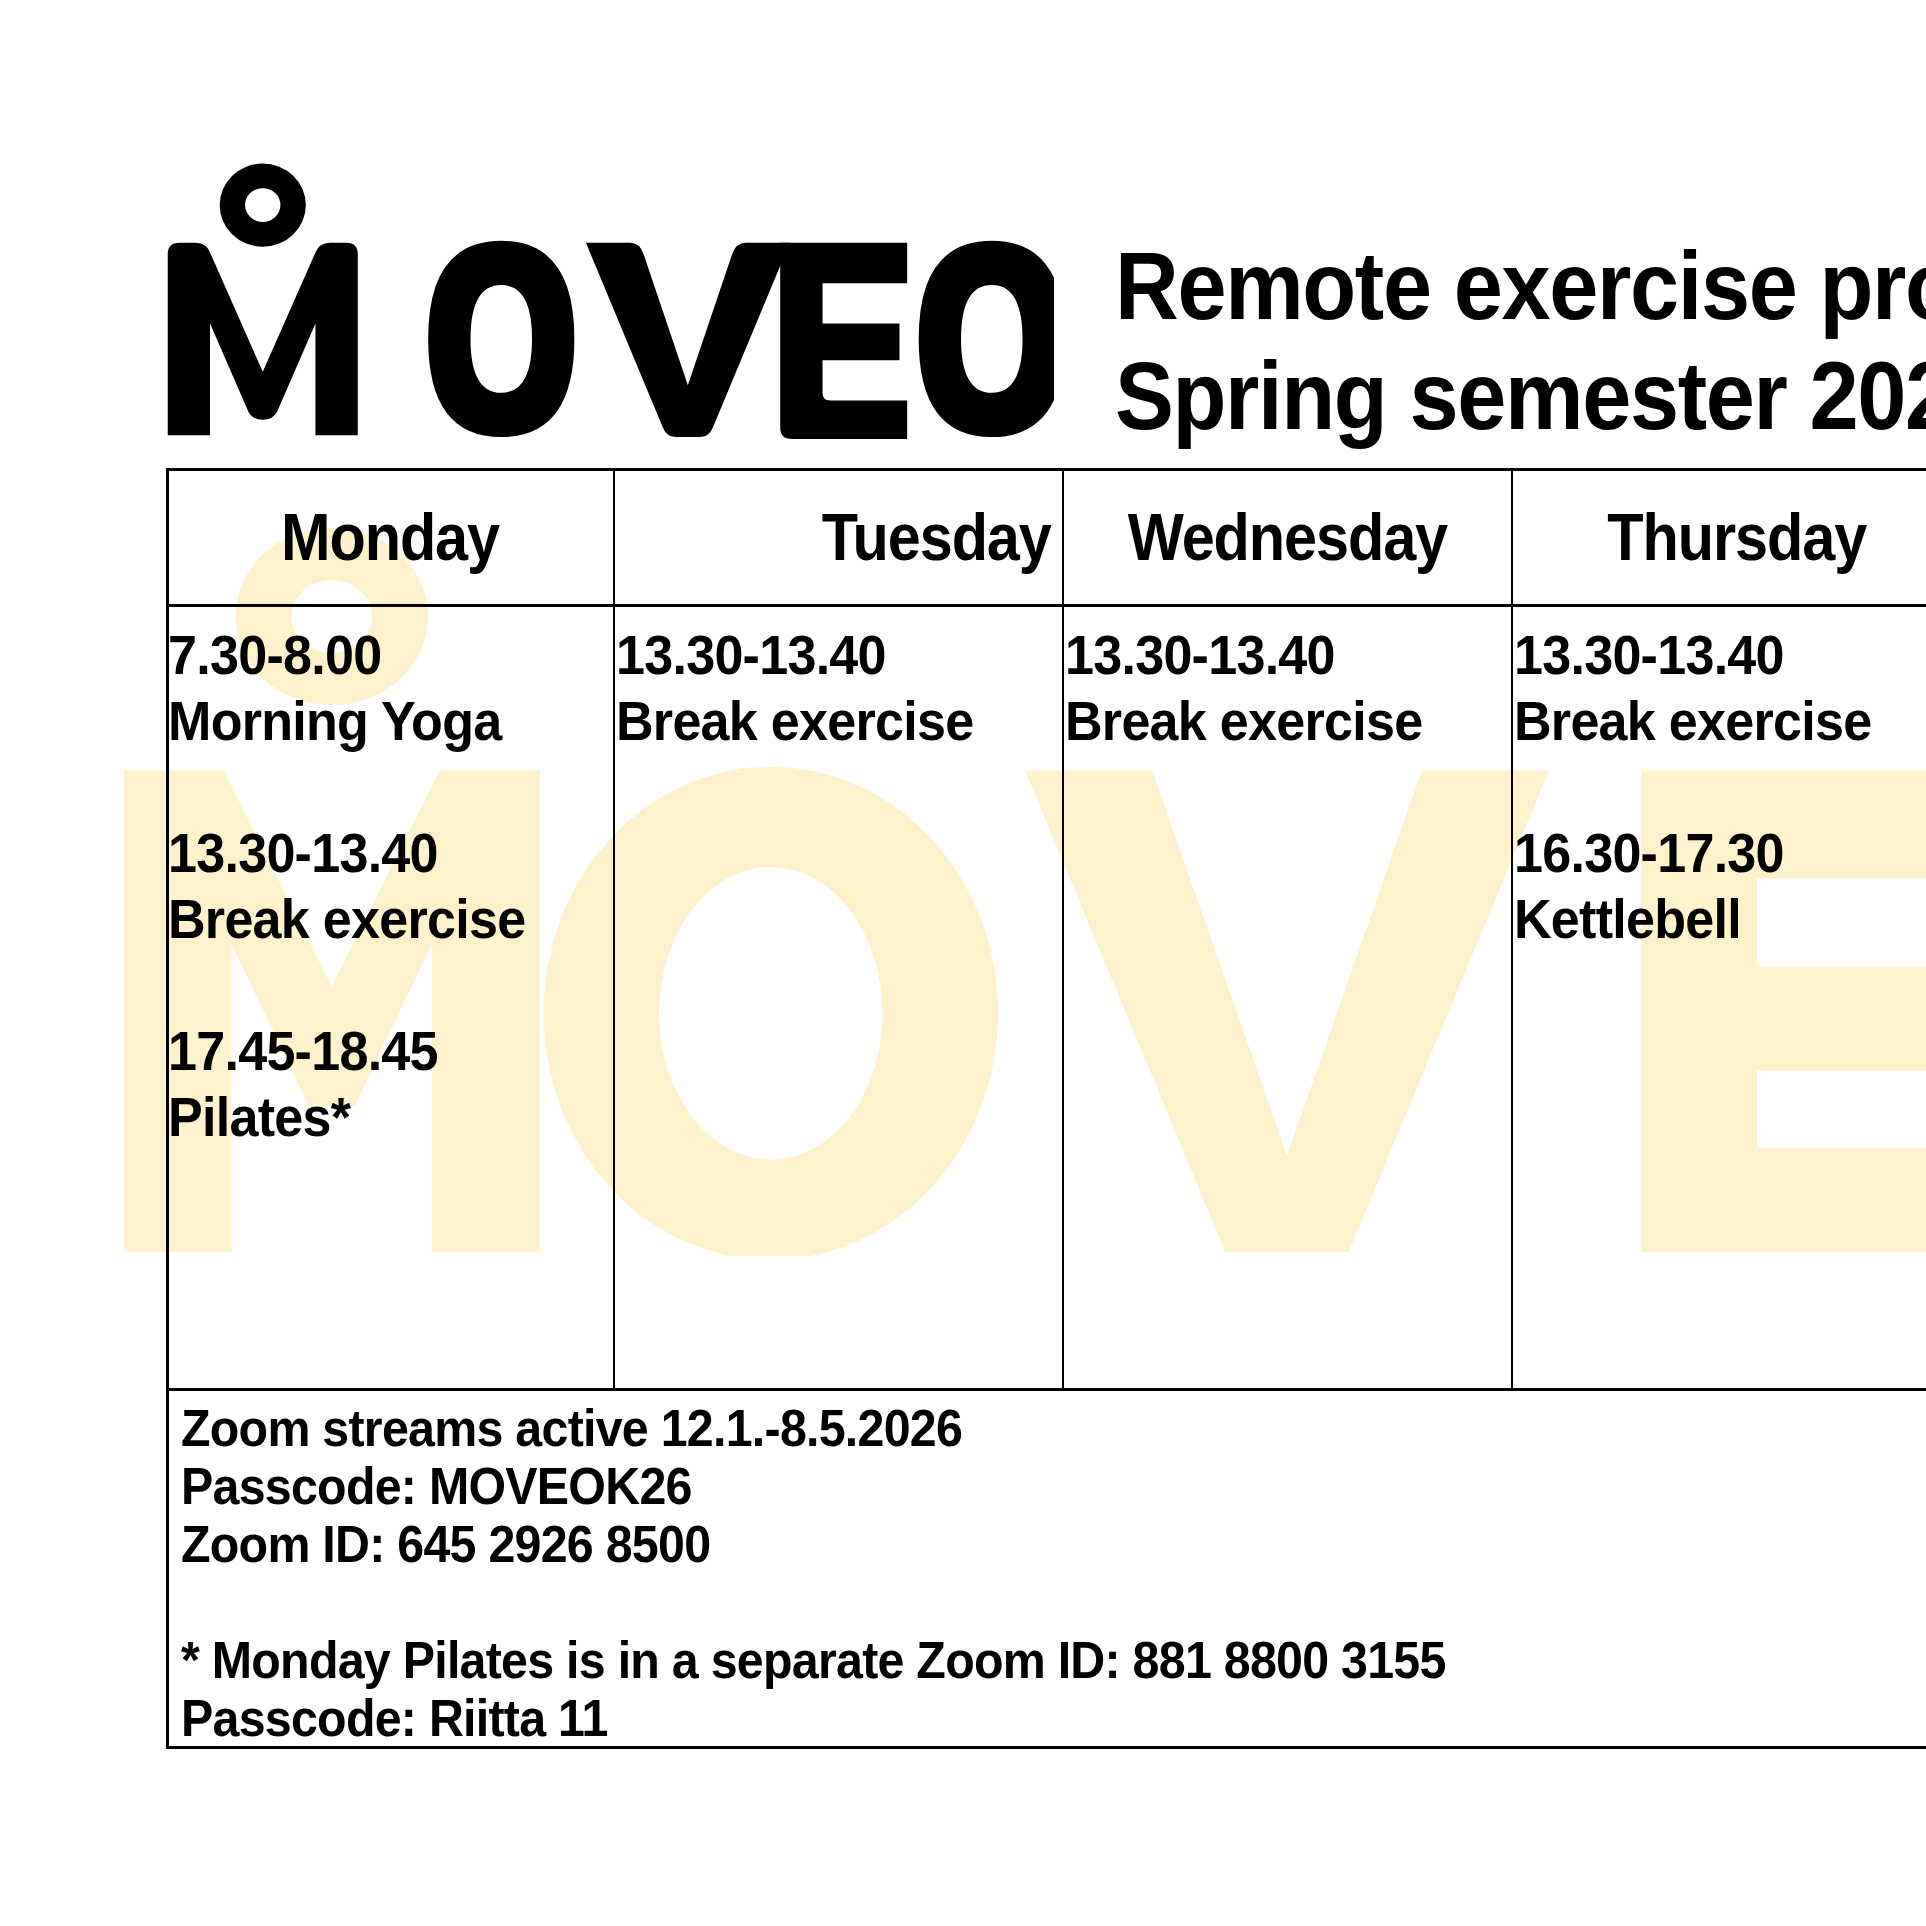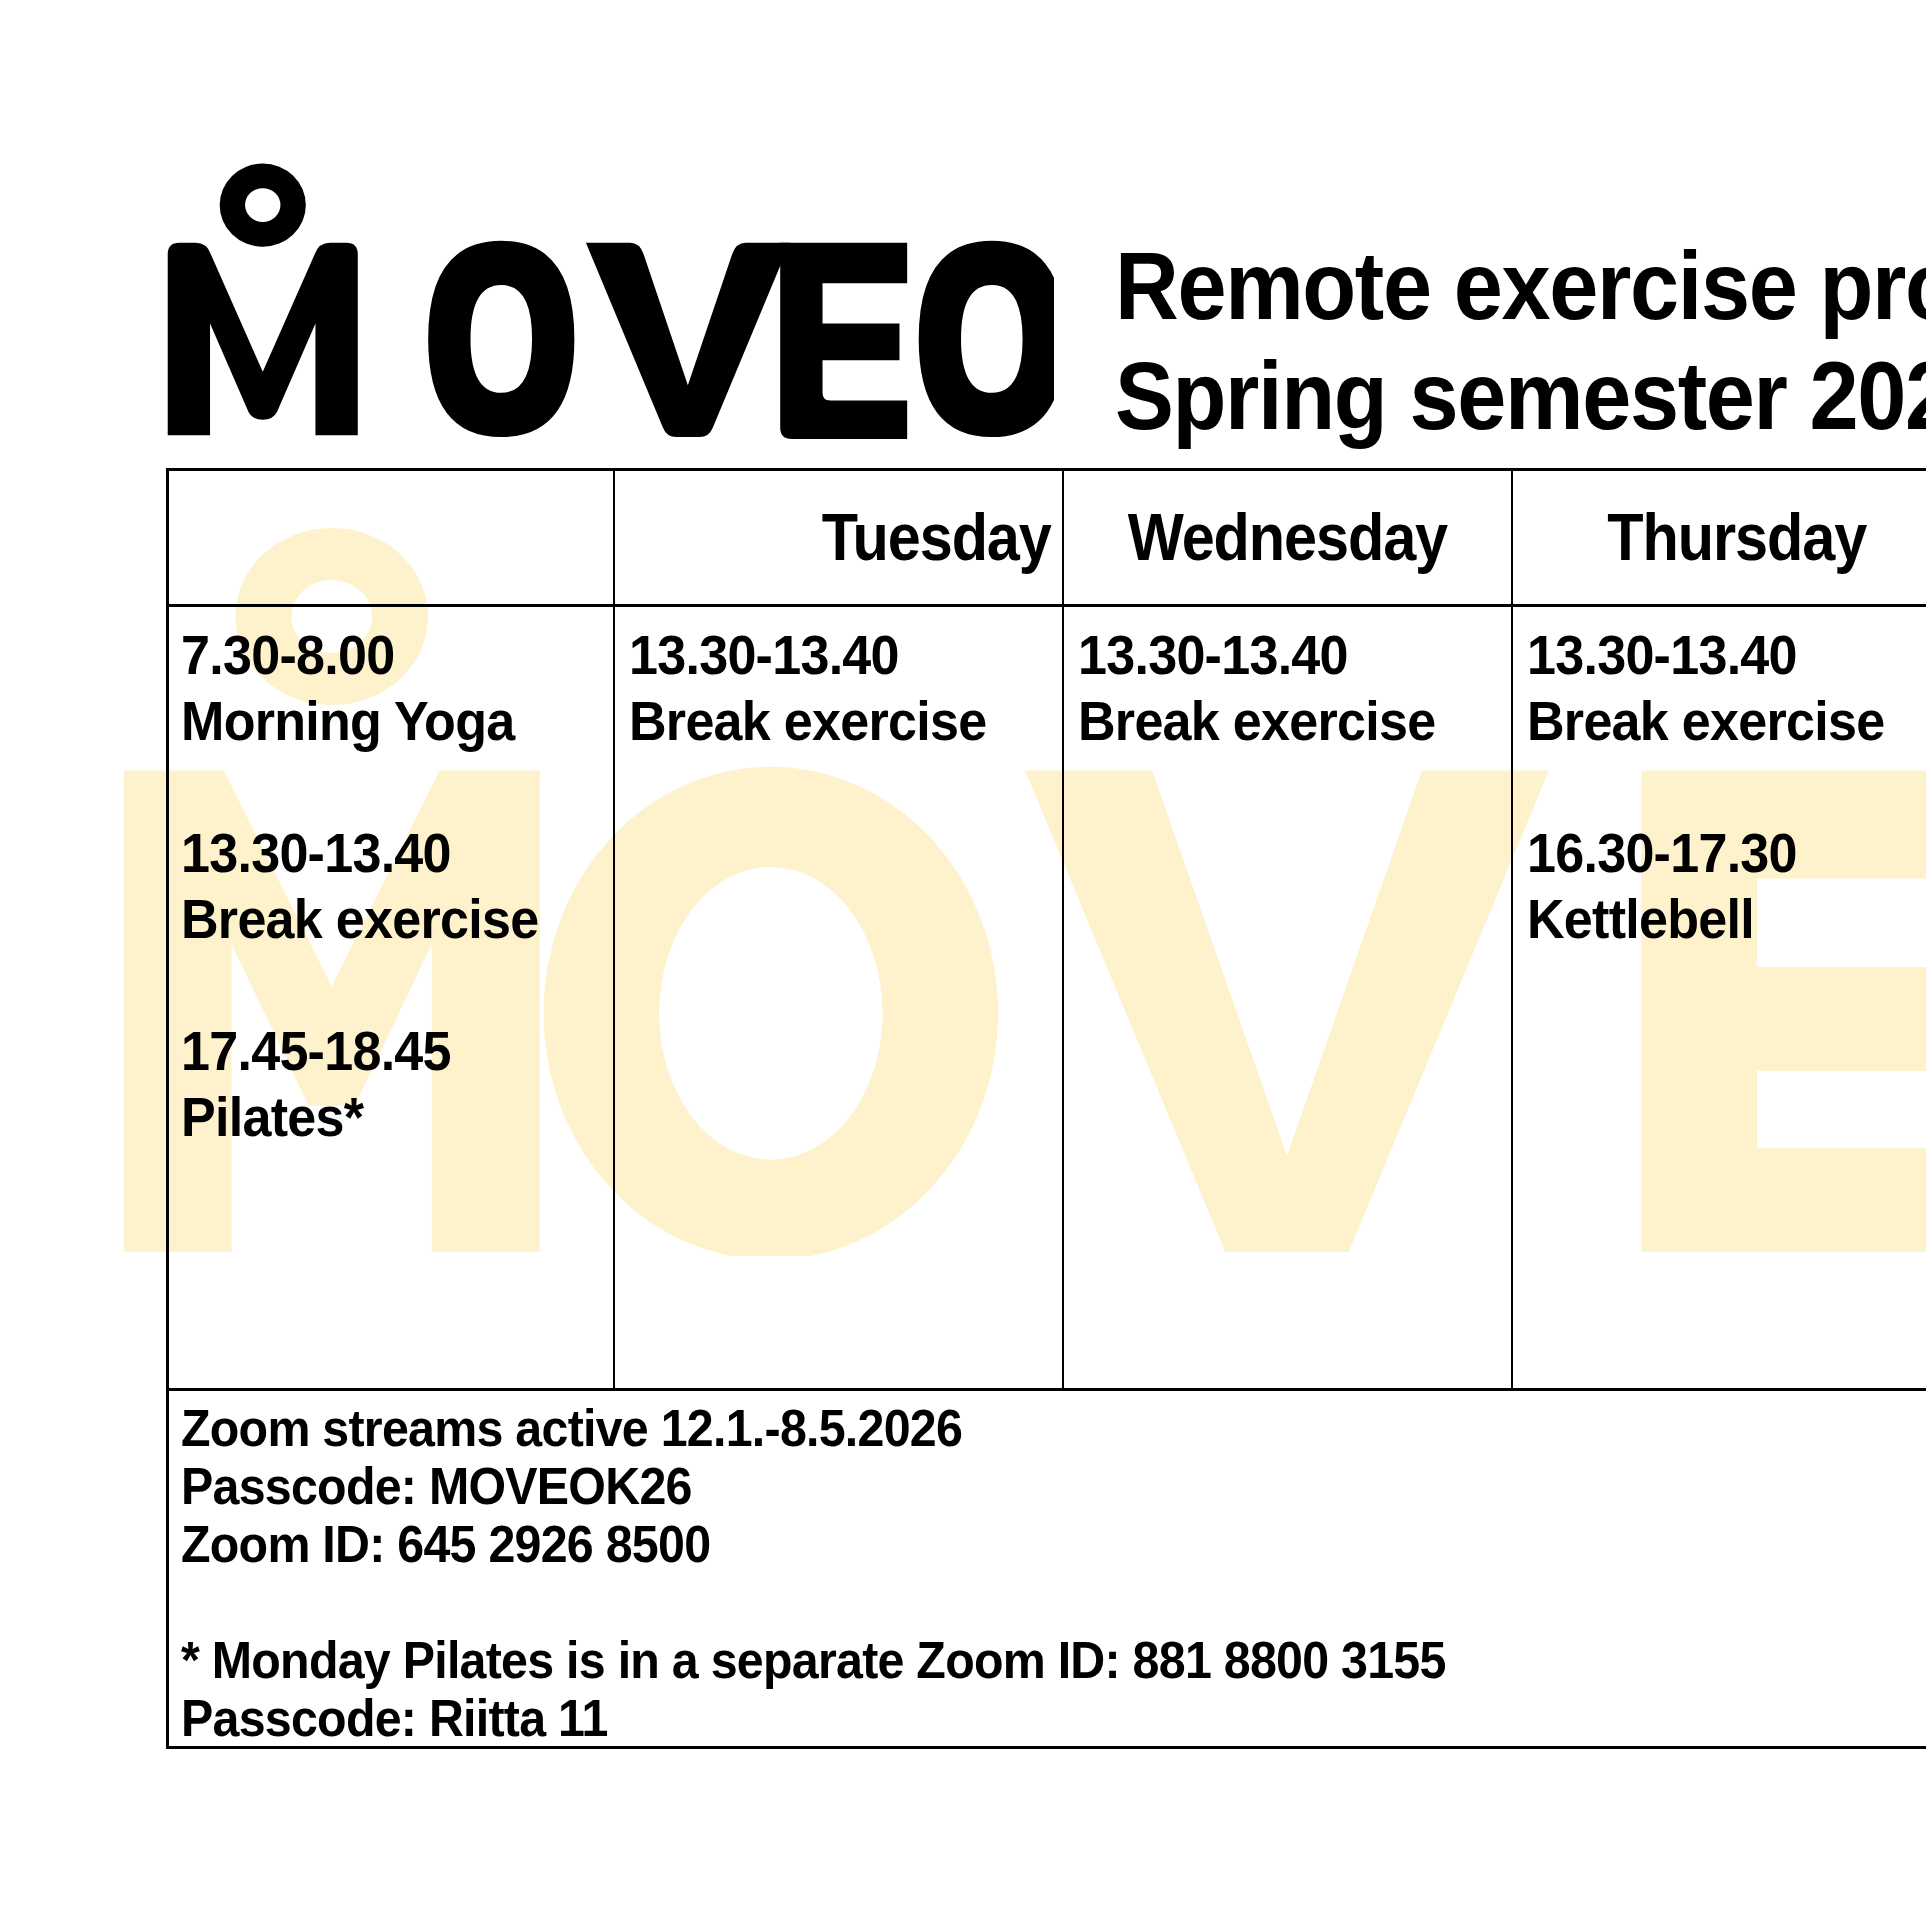--- a/index.html
+++ b/index.html
@@ -11,21 +11,21 @@
            letter-spacing:-1.5px; transform:scaleX(0.92); transform-origin:left top; white-space:nowrap; }
   .title div { white-space:nowrap; }
   .watermark { left:116px; top:524px; width:2342px; height:732px; z-index:0; }
   .table { left:166px; top:468px; width:2243px; height:1281px; z-index:1; }
   .grid { position:absolute; inset:0; border:3.1px solid #000; box-sizing:border-box; }
   .hline { position:absolute; left:0; right:0; height:2.7px; background:#000; }
   .vline { position:absolute; width:2.3px; background:#000; }
   .day { position:absolute; top:0; height:137px; display:flex; align-items:center; justify-content:center;
          font-weight:700; font-size:66px; letter-spacing:-1.2px; }
   .day span { display:inline-block; transform:scaleX(0.9); }
-  .cell { position:absolute; top:143px; padding-left:15px; padding-top:10.8px; box-sizing:border-box;
+  .cell { position:absolute; top:143px; padding-left:2px; padding-top:10.8px; box-sizing:border-box;
           font-weight:700; font-size:56px; line-height:66px; letter-spacing:-0.8px; white-space:nowrap; }
   .session { margin-bottom:66px; }
   .session div { transform:scaleX(0.93); transform-origin:left center; }
   .footer { position:absolute; left:0; top:921px; width:100%; padding-left:14.6px; padding-top:10px; box-sizing:border-box;
             font-weight:700; font-size:52px; line-height:58px; letter-spacing:-0.8px; white-space:nowrap; }
   .footer div { transform:scaleX(0.93); transform-origin:left center; }
   .gap { height:58px; }
 </style>
 </head>
 <body>
@@ -68,20 +68,23 @@
 </div>
 
 <div class="abs table">
   <div class="grid"></div>
   <div class="hline" style="top:136px;"></div>
   <div class="hline" style="top:920px;"></div>
   <div class="vline" style="left:447px; top:0; height:921px;"></div>
   <div class="vline" style="left:896px; top:0; height:921px;"></div>
   <div class="vline" style="left:1345px; top:0; height:921px;"></div>
 
+  <div class="day" style="left:0; width:448px;">
+      <span>Monday</span>
+    </div>
   <div class="day" style="left:448px; width:449px;justify-content:flex-end;">
       <span>Tuesday</span>
     </div>
   <div class="day" style="left:897px; width:449px;">
       <span>Wednesday</span>
     </div>
   <div class="day" style="left:1346px; width:449px;">
       <span>Thursday</span>
     </div>
 

